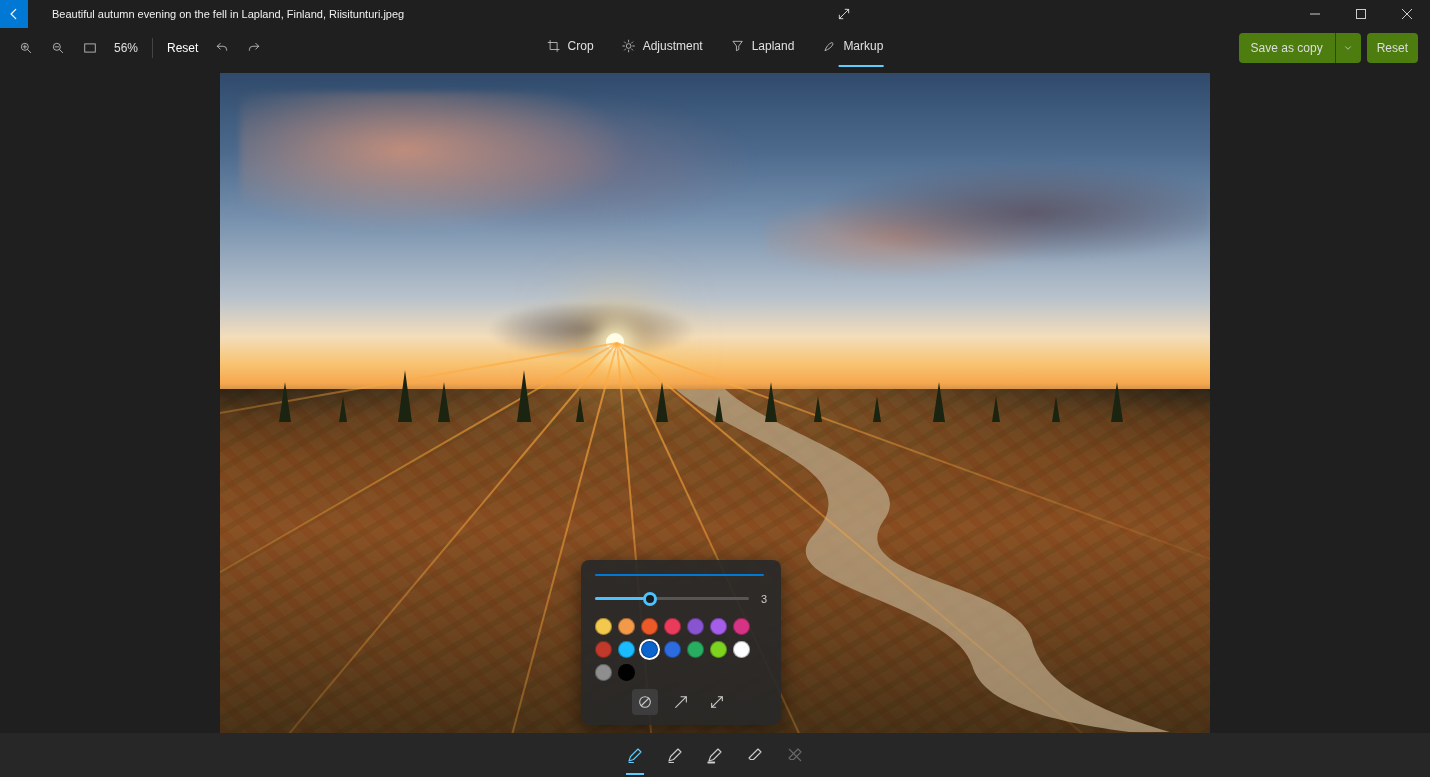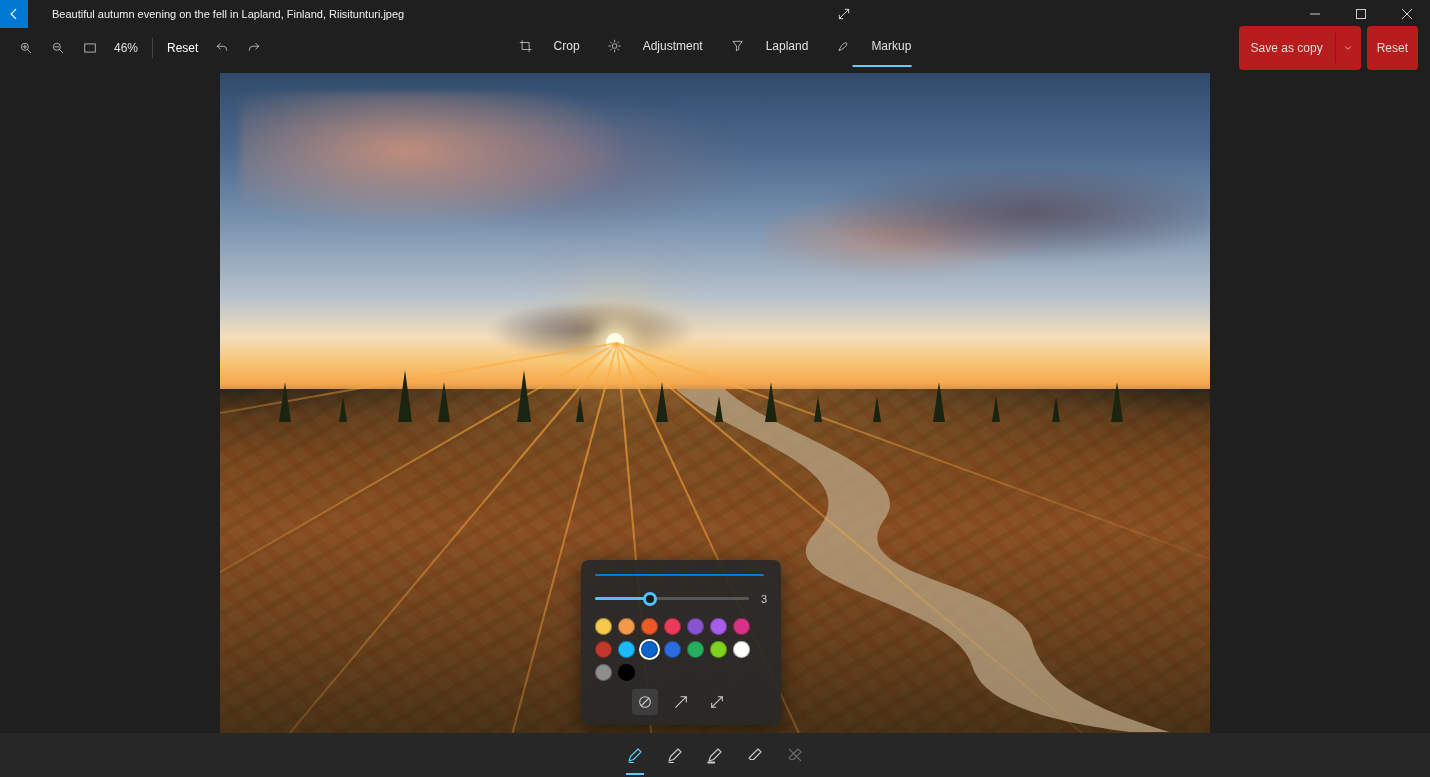--- a/index.html
+++ b/index.html
@@ -13,25 +13,25 @@
   .win-btn svg{width:10px;height:10px}
   .expand-btn{width:46px;height:28px;display:flex;align-items:center;justify-content:center;margin-right:8px}
   
   .toolbar{position:absolute;top:28px;left:0;right:0;height:40px;display:flex;align-items:center;padding:0 12px}
   .tb-left{display:flex;align-items:center;gap:4px}
   .icon-btn{width:28px;height:28px;display:flex;align-items:center;justify-content:center;color:#ccc;border-radius:4px}
   .zoom-text{font-size:12px;color:#e0e0e0;padding:0 6px}
   .sep{width:1px;height:20px;background:#444;margin:0 4px}
   .reset{font-size:12px;color:#ffffff;padding:4px 6px;border-radius:4px}
   .tb-center{position:absolute;left:50%;transform:translateX(-50%);display:flex;align-items:center;gap:28px}
-  .tab{display:flex;align-items:center;gap:21px;font-size:12px;color:#e0e0e0;padding-bottom:4px;position:relative}
+  .tab{display:flex;align-items:center;gap:7px;font-size:12px;color:#e0e0e0;padding-bottom:4px;position:relative}
   .tab.active::after{content:"";position:absolute;bottom:-10px;left:16px;right:0;height:2px;background:#60cdff}
   .tab svg{width:14px;height:14px;flex-shrink:0}
   .tb-right{margin-left:auto;display:flex;align-items:center;gap:6px}
-  .btn{height:44px;padding:0 10px;border-radius:4px;font-size:12px;display:flex;align-items:center;justify-content:center;background:#b91c1c;color:#ddd}
+  .btn{height:30px;padding:0 10px;border-radius:4px;font-size:12px;display:flex;align-items:center;justify-content:center;background:#4d7c0f;color:#ddd}
   .btn.primary{display:flex;align-items:center;padding:0}
   .btn.primary .lbl{padding:0 12px}
   .btn.primary .drop{width:26px;height:30px;display:flex;align-items:center;justify-content:center;border-left:1px solid #3a3a3a}
   
   .canvas{position:absolute;top:72px;bottom:44px;left:0;right:0;display:flex;align-items:center;justify-content:center;background:#1f1f1f}
   .image{width:990px;height:660px;position:relative;overflow:hidden}
   
   .sky{position:absolute;inset:0;background:
     linear-gradient(to bottom,
       #2f4a6b 0%, #4d6a8d 12%, #7690ad 22%, #b8c2cc 34%,
@@ -141,21 +141,21 @@
         <svg width="14" height="14" viewBox="0 0 24 24">
           <circle cx="10" cy="10" r="6" stroke="#ccc" fill="none" stroke-width="1.4"></circle>
           <path d="M15 15l5 5M7 10h6" stroke="#ccc" stroke-width="1.4" stroke-linecap="round"></path>
         </svg>
       </div>
     <div class="icon-btn">
         <svg width="14" height="14" viewBox="0 0 24 24">
           <rect x="3" y="5" width="18" height="14" stroke="#ccc" fill="none" stroke-width="1.4"></rect>
         </svg>
       </div>
-    <div class="zoom-text">46%</div>
+    <div class="zoom-text">56%</div>
     <div class="sep"></div>
     <div class="reset">Reset</div>
     <div class="icon-btn">
         <svg width="14" height="14" viewBox="0 0 24 24">
           <path d="M9 14l-5-5 5-5M4 9h10a6 6 0 016 6v1" stroke="#ccc" fill="none" stroke-width="1.4" stroke-linecap="round" stroke-linejoin="round"></path>
         </svg>
       </div>
     <div class="icon-btn">
         <svg width="14" height="14" viewBox="0 0 24 24">
           <path d="M15 14l5-5-5-5M20 9H10a6 6 0 00-6 6v1" stroke="#ccc" fill="none" stroke-width="1.4" stroke-linecap="round" stroke-linejoin="round"></path>

